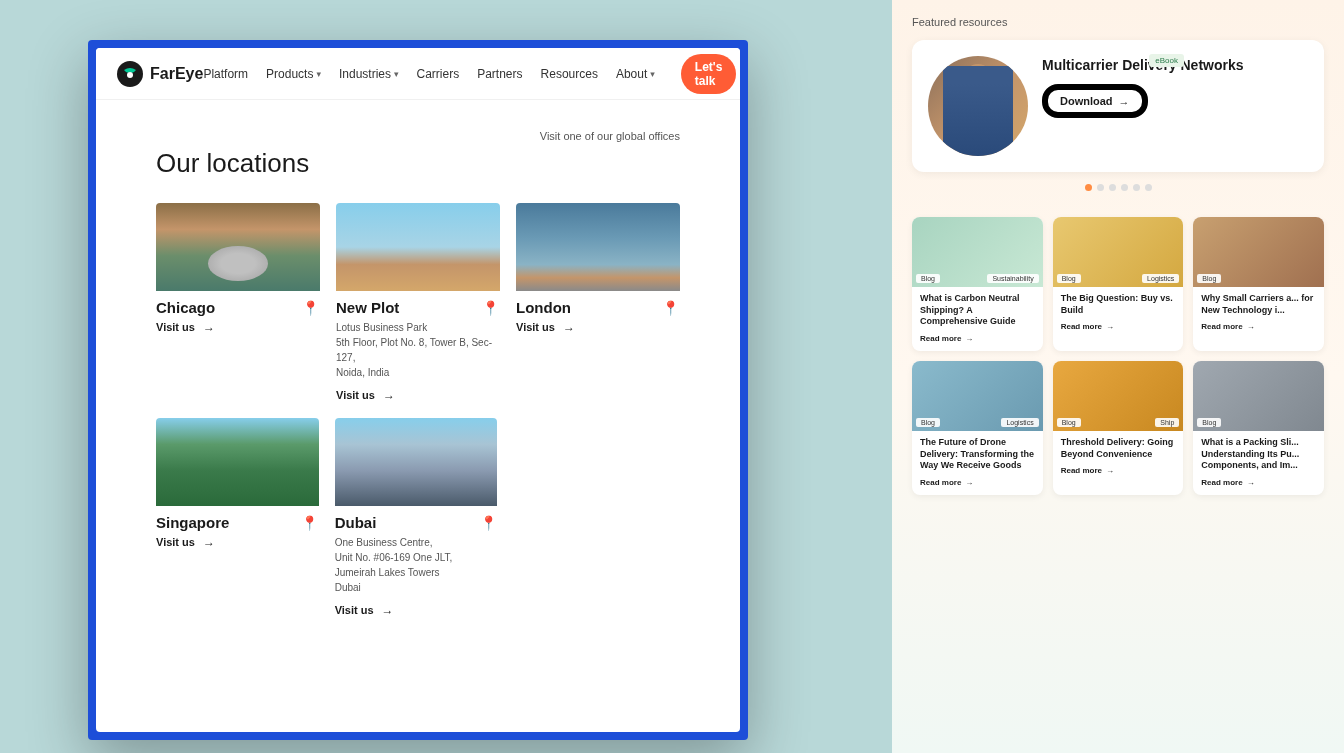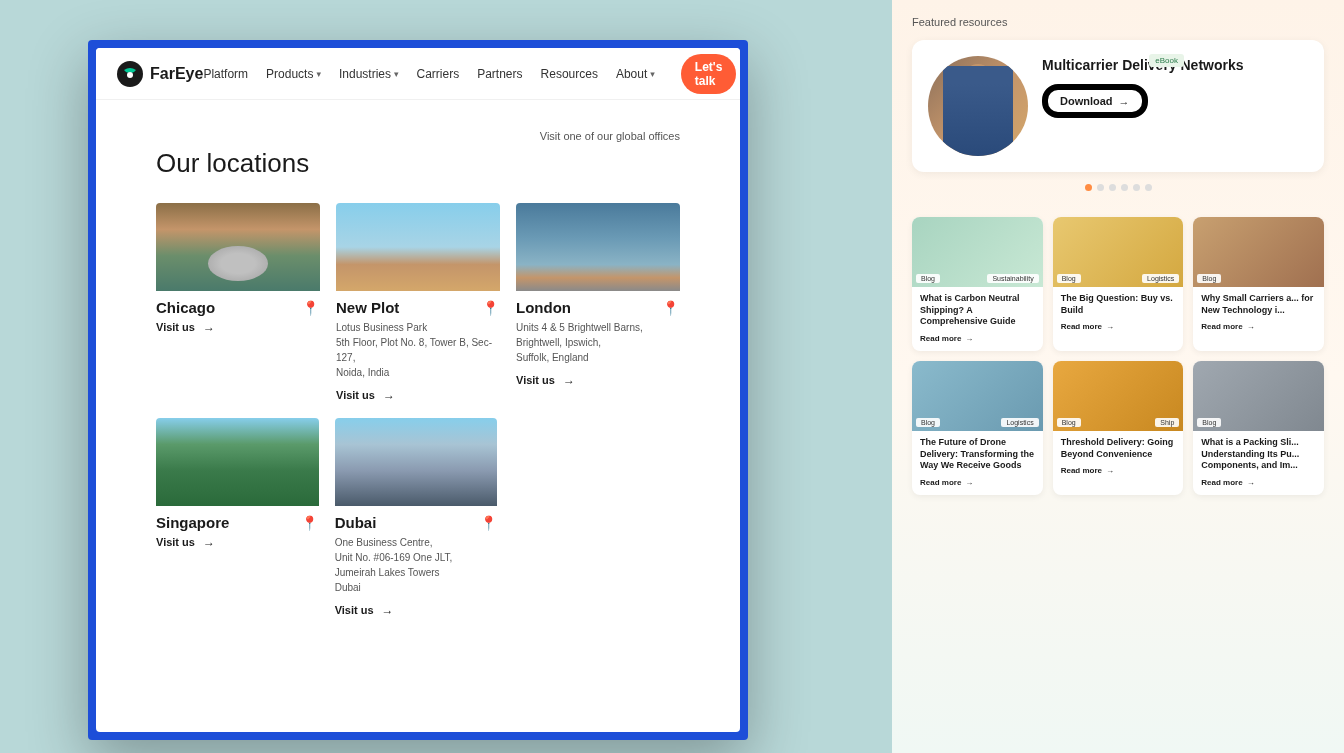--- a/index.html
+++ b/index.html
@@ -462,25 +462,20 @@
           </div>
         </div>
 
         <div class="location-card">
           <div class="location-img-placeholder img-london"></div>
           <div class="location-info">
             <div class="location-name-row">
               <span class="location-name">London</span>
               <span class="pin-icon">📍</span>
             </div>
-            <div class="location-address">
-              <div>Units 4 &amp; 5 Brightwell Barns,</div>
-              <div>Brightwell, Ipswich,</div>
-              <div>Suffolk, England</div>
-            </div>
             <div class="visit-link">
               <span>Visit us</span>
               <span class="visit-arrow">→</span>
             </div>
           </div>
         </div>
       </div>
 
       <div class="locations-row2">
 

